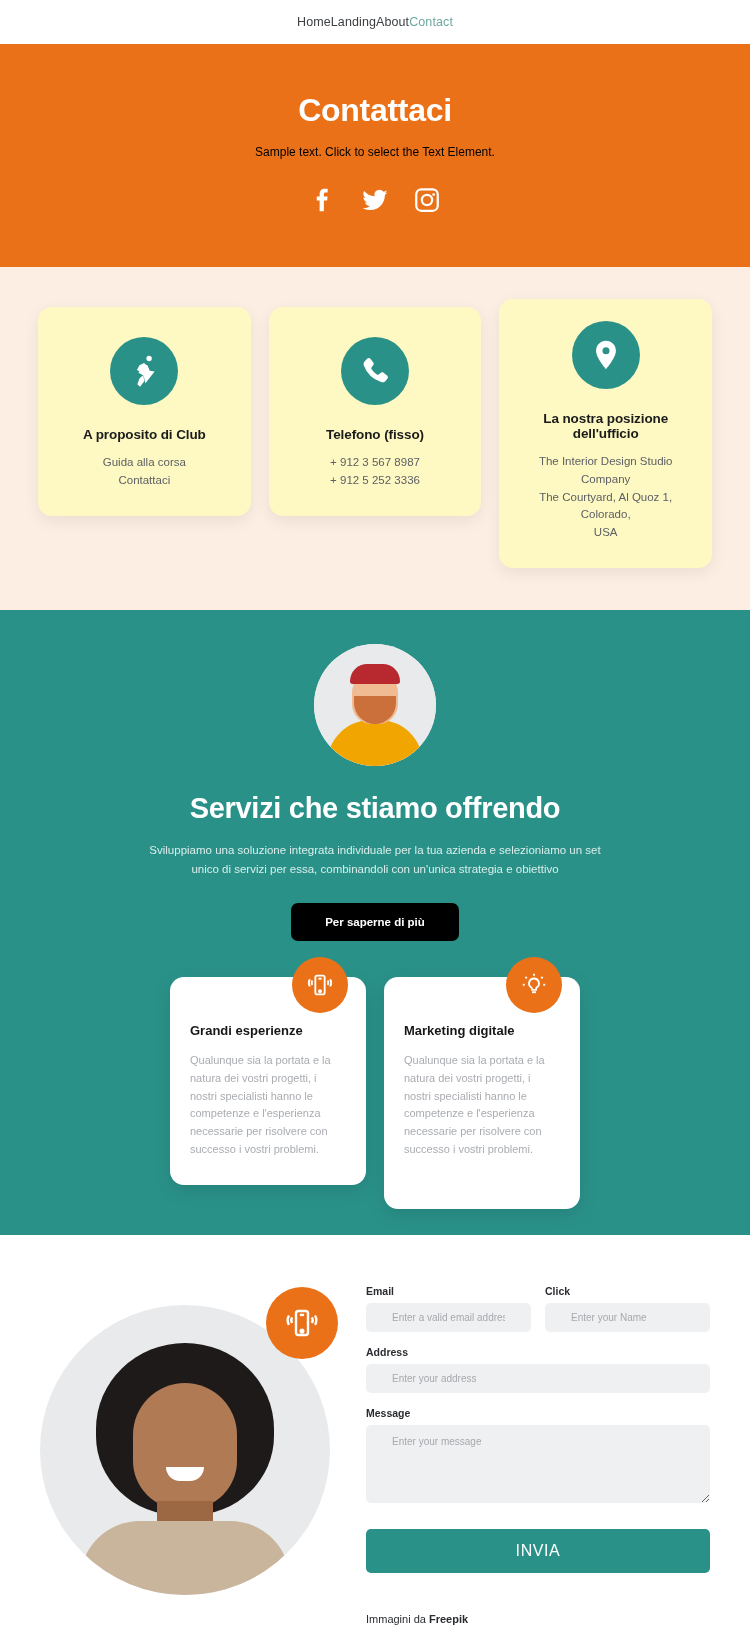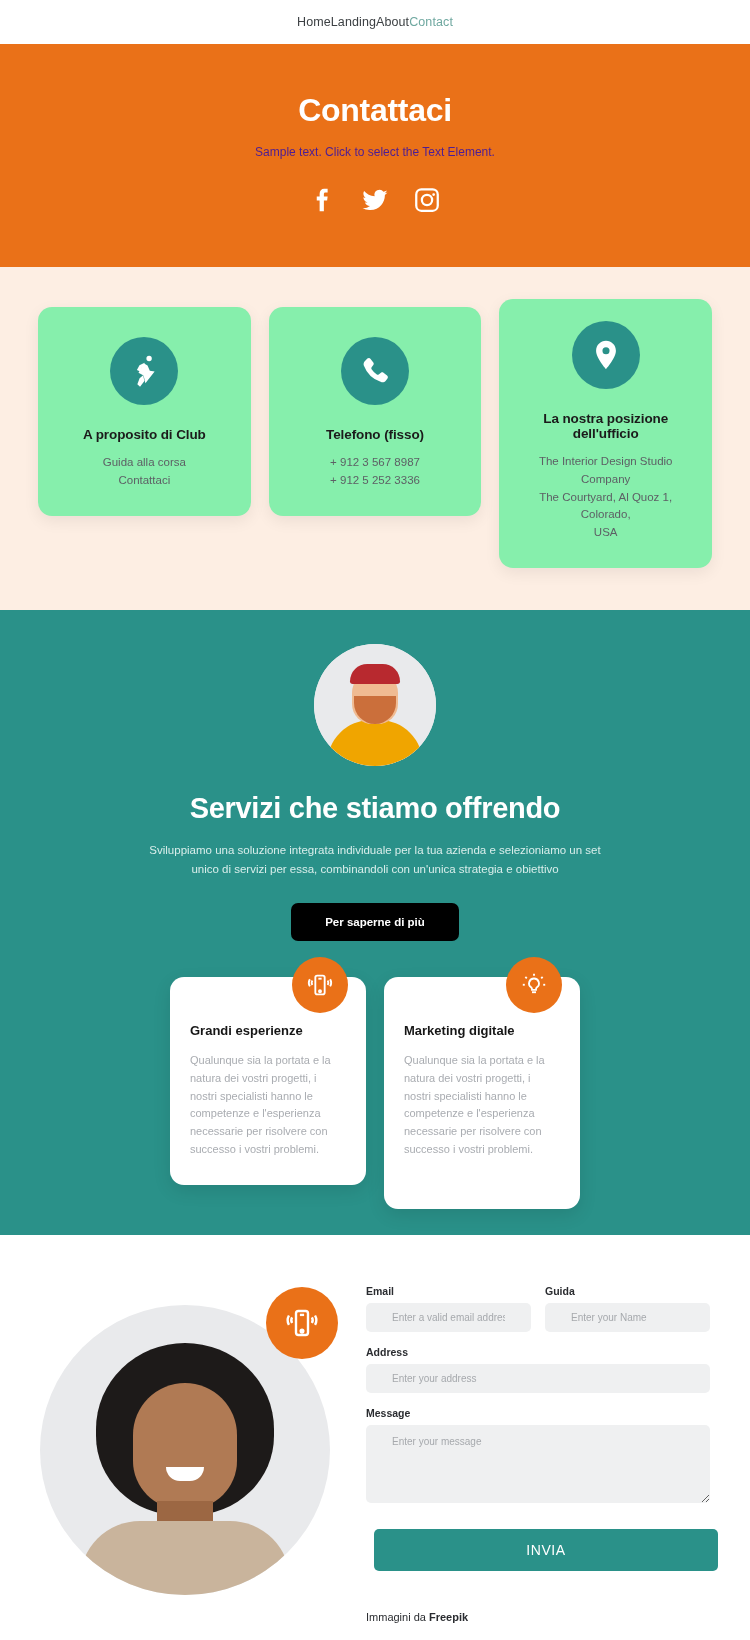--- a/index.html
+++ b/index.html
@@ -37,21 +37,21 @@
   }
   .hero-title {
     font-size: 32px;
     font-weight: 700;
     color: #ffffff;
     letter-spacing: -0.3px;
     margin-bottom: 16px;
   }
   .hero-sub {
     font-size: 12px;
-    color: #4c1d95;
+    color: #000000;
     margin-bottom: 26px;
   }
   .socials {
     display: flex;
     justify-content: center;
     align-items: center;
     gap: 22px;
   }
   .social-ico { width: 30px; height: 30px; display: block; }
   .social-ico svg { width: 100%; height: 100%; fill: #ffffff; }
@@ -60,21 +60,21 @@
   .cards-band {
     background: #fdeee3;
     padding: 40px 38px 42px;
   }
   .cards-row {
     display: flex;
     align-items: flex-start;
     gap: 18px;
   }
   .ccard {
-    background: #86efac;
+    background: #fef9c3;
     border-radius: 14px;
     box-shadow: 0 5px 16px rgba(0,0,0,.07);
     padding: 30px 16px 26px;
     text-align: center;
     flex: 1;
   }
   .ccard.tall { padding-top: 22px; margin-top: -8px; }
   .circ {
     width: 68px; height: 68px;
     border-radius: 50%;
@@ -302,27 +302,26 @@
     font-family: inherit;
   }
   .finput::placeholder, .ftext::placeholder { color: #a6a9ad; }
   .ftext { height: 78px; resize: vertical; line-height: 1.5; }
   .btn-send {
     width: 100%;
     background: #2a9189;
     border: none;
     border-radius: 5px;
     color: #ffffff;
-    font-size: 14px;
+    font-size: 16px;
     letter-spacing: .6px;
     padding: 13px 0;
     cursor: pointer;
     margin-top: 8px;
     font-family: inherit;
-    margin-left: 8px;
   }
   .credit {
     font-size: 11px;
     color: #2a2c30;
     margin-top: 40px;
   }
   .credit b { font-weight: 700; }
 </style>
 </head>
 <body>
@@ -467,21 +466,21 @@
     </div>
   </div>
 
   <div class="form-col">
     <div class="row2">
       <div class="fgroup half">
         <label class="flabel">Email</label>
         <input class="finput" type="text" placeholder="Enter a valid email address" style="">
       </div>
       <div class="fgroup half">
-        <label class="flabel">Guida</label>
+        <label class="flabel">Click</label>
         <input class="finput" type="text" placeholder="Enter your Name" style="">
       </div>
     </div>
 
     <div class="fgroup">
       <label class="flabel">Address</label>
       <input class="finput" type="text" placeholder="Enter your address" style="">
     </div>
 
     <div class="fgroup">

